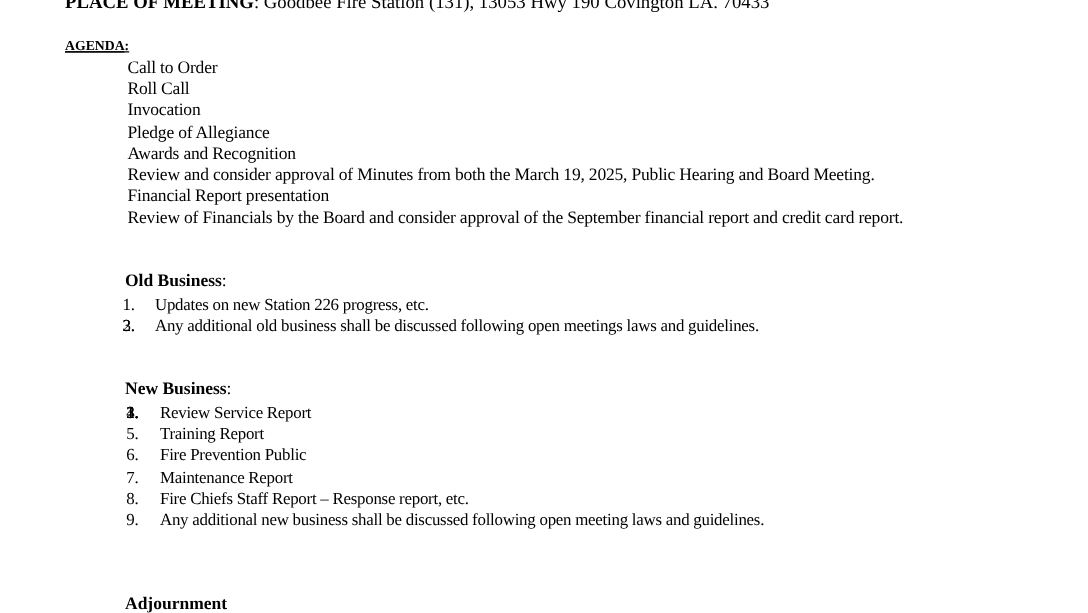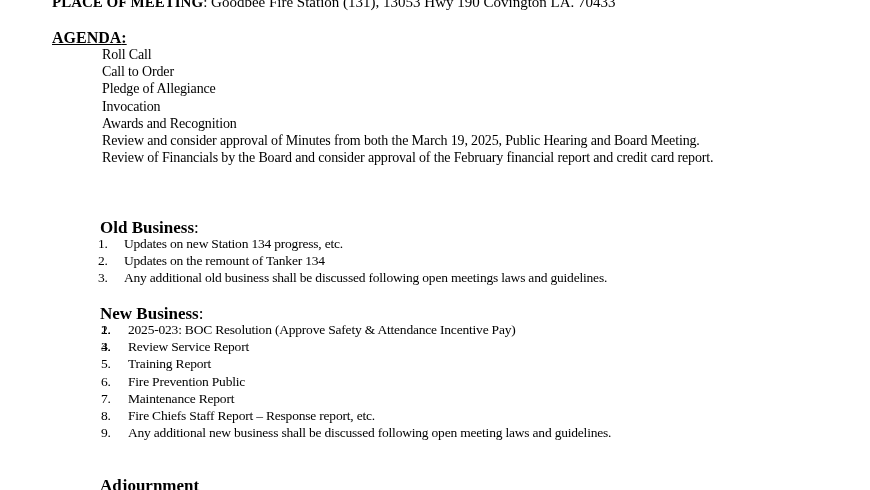--- a/index.html
+++ b/index.html
@@ -26,21 +26,21 @@
       top: -6px;
       font-size: 15px;
     }
     .place .label {
       font-weight: bold;
     }
     .agenda-title {
       left: 52px;
       top: 29px;
       font-weight: bold;
-      font-size: 16px;
+      font-size: 11px;
       text-decoration: underline;
     }
     .agenda-title .u {
       text-decoration: underline;
     }
     .agenda-items {
       position: absolute;
       left: 102px;
       top: 46px;
       margin: 0;
@@ -49,21 +49,21 @@
     }
     .agenda-items li {
       line-height: 17.2px;
       white-space: nowrap;
       font-size: 14px;
       letter-spacing: -0.15px;
     }
     .section-title {
       position: absolute;
       font-weight: bold;
-      font-size: 17px;
+      font-size: 14px;
       white-space: nowrap;
     }
     .section-title .colon {
       font-weight: normal;
     }
     .old-title { left: 100px; top: 218px; }
     .new-title { left: 100px; top: 304px; text-align: right; }
     .adjourn-title { left: 100px; top: 476px; }
 
     .num-list {
@@ -93,59 +93,58 @@
 
 <div class="line place">
   <span class="label">PLACE OF MEETING</span><span>: Goodbee Fire Station (131), 13053 Hwy 190 Covington LA.  70433</span>
 </div>
 
 <div class="line agenda-title">
   <span class="u">AGENDA</span><span>:</span>
 </div>
 
 <ul class="agenda-items">
+  <li>Call to Order</li>
   <li>Roll Call</li>
-  <li>Call to Order</li>
+  <li>Invocation</li>
   <li>Pledge of Allegiance</li>
-  <li>Invocation</li>
   <li>Awards and Recognition</li>
   <li>Review and consider approval of Minutes from both the March 19, 2025, Public Hearing and Board Meeting.</li>
-  <li>Review of Financials by the Board and consider approval of the February financial report and credit card report.</li>
+  <li>Financial Report presentation</li>
+  <li>Review of Financials by the Board and consider approval of the September financial report and credit card report.</li>
 </ul>
 
 <div class="section-title old-title">
   <span>Old Business</span><span class="colon">:</span>
 </div>
 
 <ul class="num-list old-list">
   <li>
     <span class="num">1.</span>
-    <span class="txt">Updates on new Station 134 progress, etc.</span>
+    <span class="txt">Updates on new Station 226 progress, etc.</span>
   </li>
   <li>
     <span class="num">2.</span>
-    <span class="txt">Updates on the remount of Tanker 134</span>
   </li>
   <li>
     <span class="num">3.</span>
     <span class="txt">Any additional old business shall be discussed following open meetings laws and guidelines.</span>
   </li>
 </ul>
 
 <div class="section-title new-title">
   <span>New Business</span><span class="colon">:</span>
 </div>
 
 <ul class="num-list new-list">
   <li>
     <span class="num">1.</span>
   </li>
   <li>
     <span class="num">2.</span>
-    <span class="txt">2025-023: BOC Resolution (Approve Safety &amp; Attendance Incentive Pay)</span>
   </li>
   <li>
     <span class="num">3.</span>
   </li>
   <li>
     <span class="num">4.</span>
     <span class="txt">Review Service Report</span>
   </li>
   <li>
     <span class="num">5.</span>

